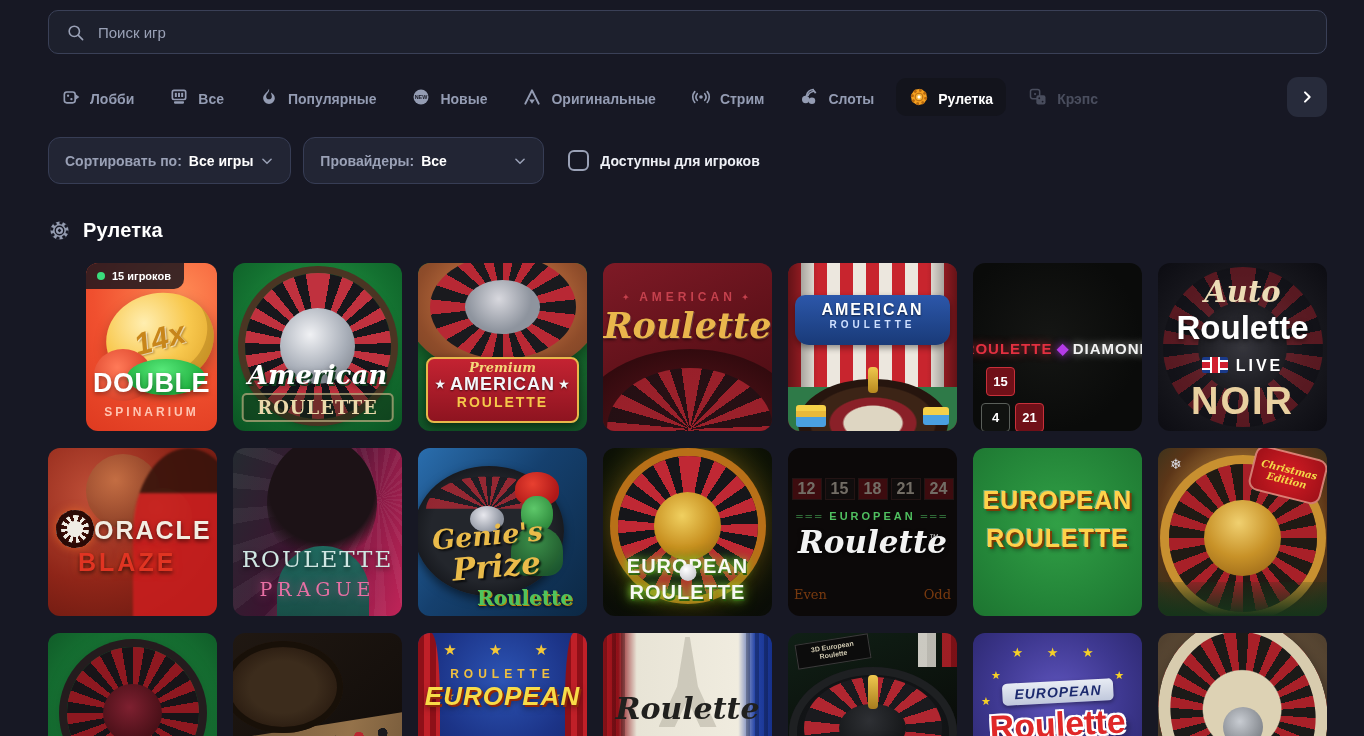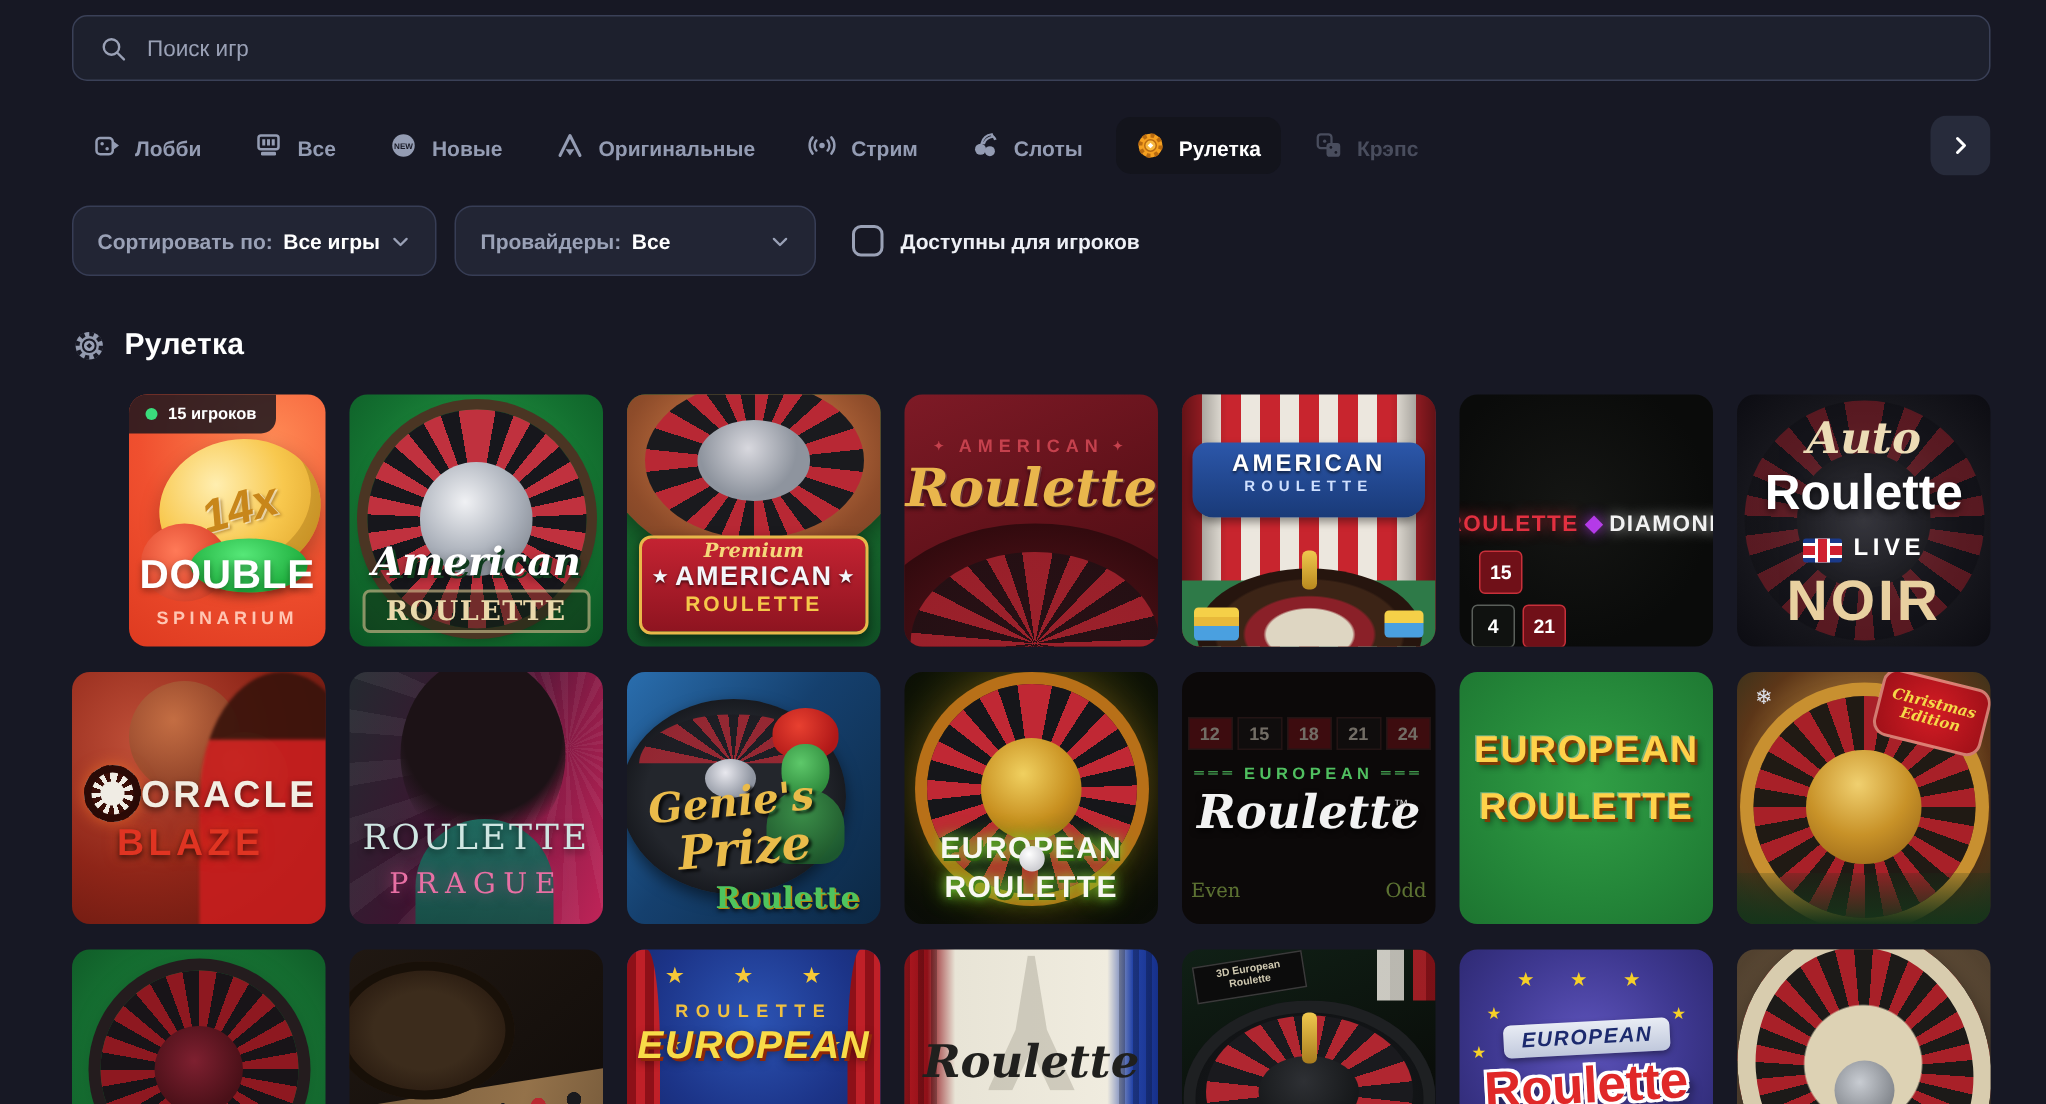--- a/index.html
+++ b/index.html
@@ -148,21 +148,21 @@
 
   
   .t-noir { background:radial-gradient(circle at 50% 50%, #46464e 0%, #1a1a20 55%, #0c0c12 100%); }
   .t-noir .ghost { top:4px; left:50%; transform:translateX(-50%); width:160px; height:160px; border-radius:50%;
     background:repeating-conic-gradient(#8e1c26 0deg 9.73deg, #101014 9.73deg 19.46deg); opacity:.55; }
   .t-noir .ghost::after { content:''; position:absolute; inset:22%; border-radius:50%;
     background:radial-gradient(circle, #2a2a30, #141418 70%); }
   .t-noir .t-tag { top:12px; font-family:"DejaVu Serif", serif; font-style:italic; font-weight:700; font-size:29px;
     color:#ecdcb6; z-index:2; }
   .t-noir .t-title { top:46px; color:#fff; font-size:33px; font-weight:800; z-index:2; text-shadow:0 2px 5px rgba(0,0,0,.6); }
-  .t-noir .live-row { top:94px; left:0; right:0; display:flex; justify-content:center; align-items:flex-end; gap:8px; z-index:2; position:absolute; }
+  .t-noir .live-row { top:94px; left:0; right:0; display:flex; justify-content:center; align-items:flex-start; gap:8px; z-index:2; position:absolute; }
   .t-noir .flag { position:static; width:26px; height:16px; border-radius:2px; background:
       linear-gradient(#1a3a8a,#1a3a8a); position:relative; overflow:hidden; }
   .t-noir .flag::before { content:''; position:absolute; left:0; right:0; top:5px; height:6px; background:#d02030; box-shadow:0 0 0 2px #fff; }
   .t-noir .flag::after { content:''; position:absolute; top:0; bottom:0; left:10px; width:6px; background:#d02030; box-shadow:0 0 0 2px #fff; }
   .t-noir .live { position:static; color:#fff; font-size:16px; font-weight:600; letter-spacing:3px; }
   .t-noir .t-sub { bottom:8px; color:#e8d0a0; font-size:38px; font-weight:800; letter-spacing:2px; z-index:2; }
 
   
   .t-oracle { background:radial-gradient(circle at 28% 28%, #c05038, #8e2518 52%, #5c150e 100%); }
   .t-oracle .c1,.t-oracle .c2 { border-radius:50%; background:radial-gradient(circle at 40% 35%, #c87848, #8a4428 70%); opacity:.8; }
@@ -223,25 +223,25 @@
     background:radial-gradient(circle at 38% 32%, #fff, #cfcfd4 70%); z-index:3; }
   .t-eur-glow .t-title { bottom:38px; color:#f8f8f2; font-size:20px; font-weight:900; letter-spacing:1px; z-index:2;
     text-shadow:0 0 7px #8edc3a, 0 0 14px #55b818, 1px 2px 0 #103008; }
   .t-eur-glow .t-sub { bottom:12px; color:#f8f8f2; font-size:20px; font-weight:900; letter-spacing:1px; z-index:2;
     text-shadow:0 0 7px #8edc3a, 0 0 14px #55b818, 1px 2px 0 #103008; }
 
   
   .t-eur-tm { background:#0c0909; }
   .t-eur-tm .cells { top:30px; left:-6px; right:-6px; display:flex; gap:3px; justify-content:center; opacity:.5; position:absolute; }
   .t-eur-tm .cells span { position:static; width:30px; height:22px; display:flex; align-items:center; justify-content:center;
-    color:#d8d0c0; font-size:12px; font-weight:700; border:1px solid #3a2020; }
+    color:#d8d0c0; font-size:16px; font-weight:700; border:1px solid #3a2020; }
   .t-eur-tm .cells span:nth-child(odd) { background:#6e1016; }
   .t-eur-tm .cells span:nth-child(even) { background:#141212; }
   .t-eur-tm .opts { bottom:14px; left:0; right:0; display:flex; justify-content:space-between; padding:0 6px; opacity:.45; position:absolute; }
-  .t-eur-tm .opts span { position:static; color:#bef264; font-size:13px; font-family:"DejaVu Serif", serif; }
+  .t-eur-tm .opts span { position:static; color:#f97316; font-size:13px; font-family:"DejaVu Serif", serif; }
   .t-eur-tm .t-tag { top:62px; color:#50c060; font-size:11px; font-weight:800; letter-spacing:3px; z-index:2; }
   .t-eur-tm .t-tag::before, .t-eur-tm .t-tag::after { content:'═══'; color:#50c060; font-size:9px; margin:0 5px; vertical-align:1px; }
   .t-eur-tm .t-title { top:76px; font-family:"DejaVu Serif", serif; font-style:italic; font-weight:700; font-size:31px;
     color:#f2f2f2; text-shadow:0 2px 4px rgba(0,0,0,.8); z-index:2; }
   .t-eur-tm .tm { top:84px; right:18px; left:auto; color:#d8d8d8; font-size:10px; z-index:2; }
 
   
   .t-eur-gold { background:radial-gradient(circle at 50% 45%, #31a046, #238438 65%, #1d7430); }
   .t-eur-gold .t-title { top:38px; font-size:25px; font-weight:900; letter-spacing:1px; color:#ffd24a;
     text-shadow:2px 2px 0 #7c3c06, -1px -1px 0 rgba(255,255,255,.35), 3px 3px 4px rgba(0,0,0,.45); }
@@ -374,20 +374,26 @@
         <rect x="4" y="4" width="16" height="11" rx="2" fill="none" stroke="currentColor" stroke-width="2"></rect>
         <rect x="7" y="7" width="2.4" height="5"></rect>
           <rect x="10.8" y="7" width="2.4" height="5"></rect>
           <rect x="14.6" y="7" width="2.4" height="5"></rect>
         <rect x="6" y="17" width="12" height="3" rx="1"></rect>
       </svg>
       <span>Все</span>
     </div>
     <div class="tab">
       <svg viewBox="0 0 24 24" fill="currentColor">
+        <path d="M12 2c1.2 4.2-3.4 5.6-3.4 9.4a3.4 3.4 0 0 0 6.8 0c0-1.9-1-3-1-4.8 2.2 1.2 4.6 3.5 4.6 6.9A7 7 0 0 1 5 13.5C5 8.3 10.6 6.6 12 2z"></path>
+      </svg>
+      <span>Популярные</span>
+    </div>
+    <div class="tab">
+      <svg viewBox="0 0 24 24" fill="currentColor">
         <circle cx="12" cy="12" r="9" fill="currentColor"></circle>
         <text x="12" y="14.5" font-size="6.5" font-weight="bold" text-anchor="middle" fill="#171824">NEW</text>
       </svg>
       <span>Новые</span>
     </div>
     <div class="tab">
       <svg viewBox="0 0 24 24" fill="none" stroke="currentColor" stroke-width="2.4" stroke-linecap="round" stroke-linejoin="round">
         <path d="M4 20L12 4l8 16"></path>
           <path d="M8.5 15h7l-3.5 5z" fill="currentColor" stroke="none"></path>
       </svg>

